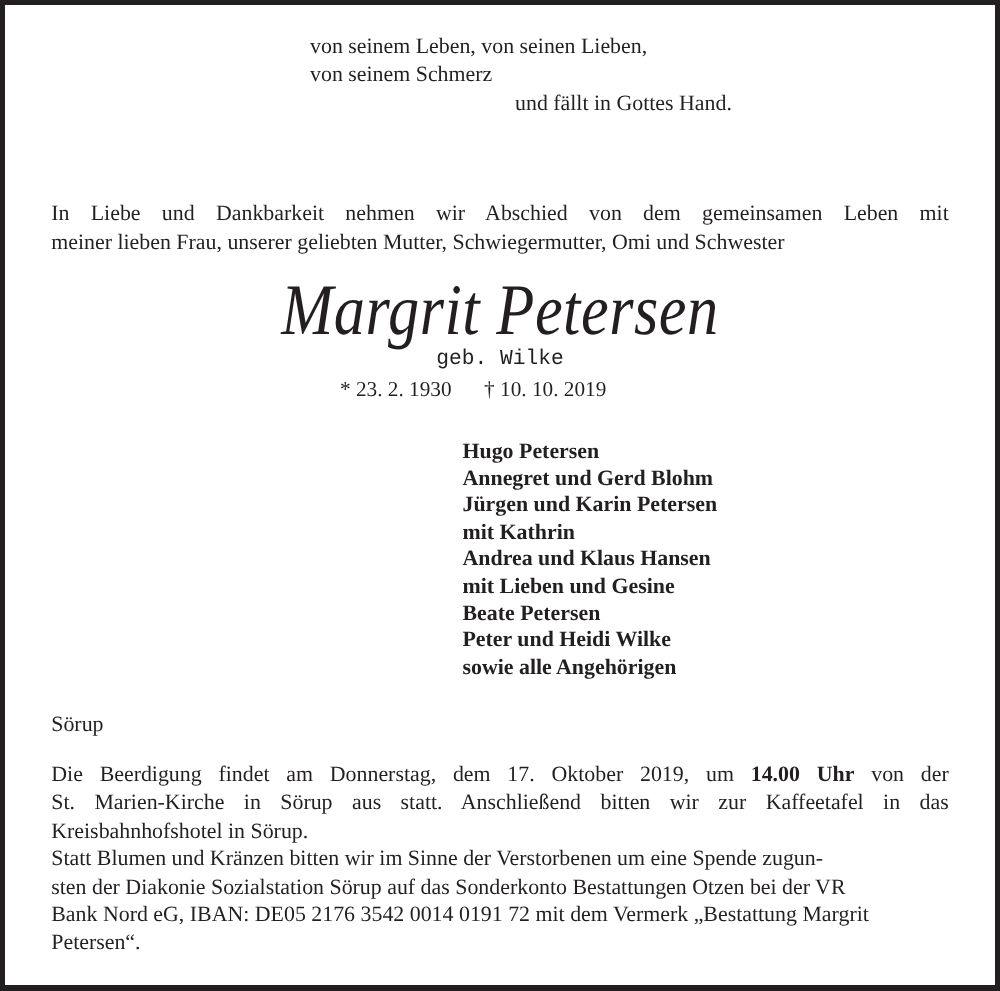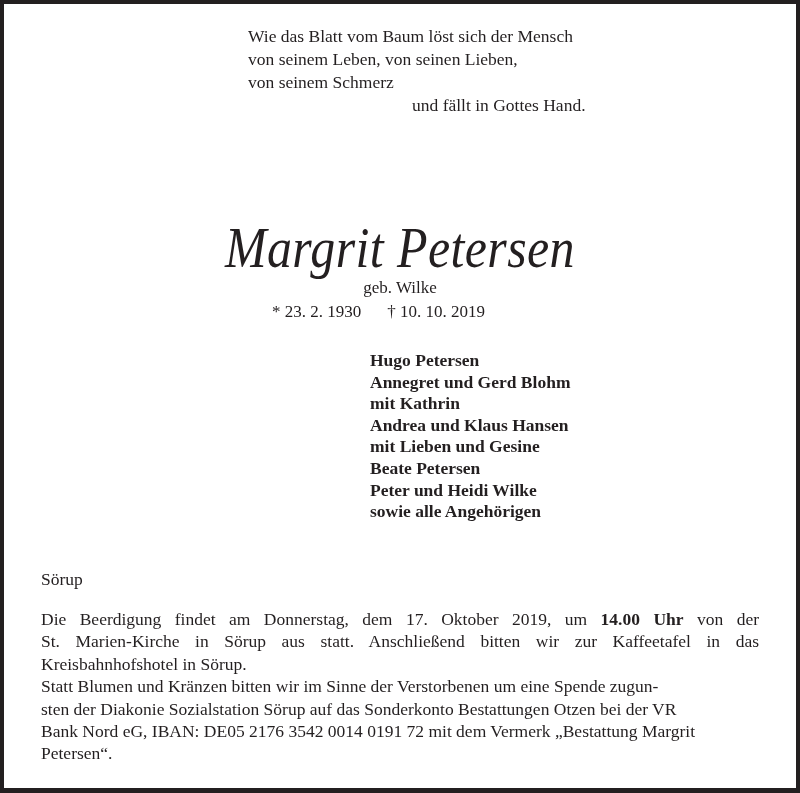--- a/index.html
+++ b/index.html
@@ -61,21 +61,21 @@
       letter-spacing: 0.5px;
       transform: scaleX(0.86);
       transform-origin: 396px 0;
     }
     .maiden {
       position: absolute;
       left: 0;
       width: 792px;
       top: 273px;
       text-align: center;
-      font-family: Liberation Serif, serif;
+      font-family: Liberation Mono, monospace;
       font-size: 17px;
       line-height: 22px;
     }
     .dates {
       position: absolute;
       left: 268px;
       top: 297px;
       font-family: "Liberation Serif", serif;
       font-size: 17px;
       line-height: 22px;
@@ -119,36 +119,40 @@
       white-space: normal;
     }
     .notice b { font-weight: bold; }
   </style>
 </head>
 <body>
 
 <div class="page">
 
   <div class="poem">
-    <span class="line">Wie das Blatt vom Baum löst sich der Mensch</span>
     <span class="line">von seinem Leben, von seinen Lieben,</span>
     <span class="line">von seinem Schmerz</span>
     <span class="line last">und fällt in  Gottes Hand.</span>
   </div>
 
+  <div class="intro">
+    <span class="line justify">In Liebe und Dankbarkeit nehmen wir Abschied von dem gemeinsamen Leben mit</span>
+    <span class="line">meiner lieben Frau, unserer geliebten Mutter, Schwiegermutter, Omi und Schwester</span>
+  </div>
 
   <div class="name">Margrit Petersen</div>
   <div class="maiden">geb. Wilke</div>
   <div class="dates">
     <span class="birth">* 23. 2. 1930</span><span class="death">† 10. 10. 2019</span>
   </div>
 
   <div class="family">
     <span class="line">Hugo Petersen</span>
     <span class="line">Annegret und Gerd Blohm</span>
+    <span class="line">Jürgen und Karin Petersen</span>
     <span class="line">mit Kathrin</span>
     <span class="line">Andrea und Klaus Hansen</span>
     <span class="line">mit Lieben und Gesine</span>
     <span class="line">Beate Petersen</span>
     <span class="line">Peter und Heidi Wilke</span>
     <span class="line">sowie alle Angehörigen</span>
   </div>
 
   <div class="place">Sörup</div>
 

